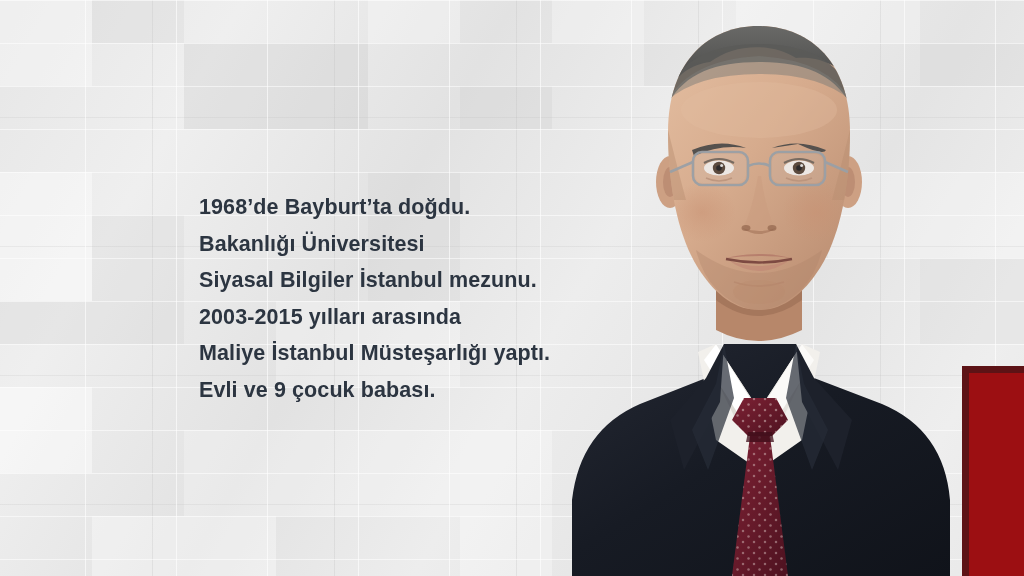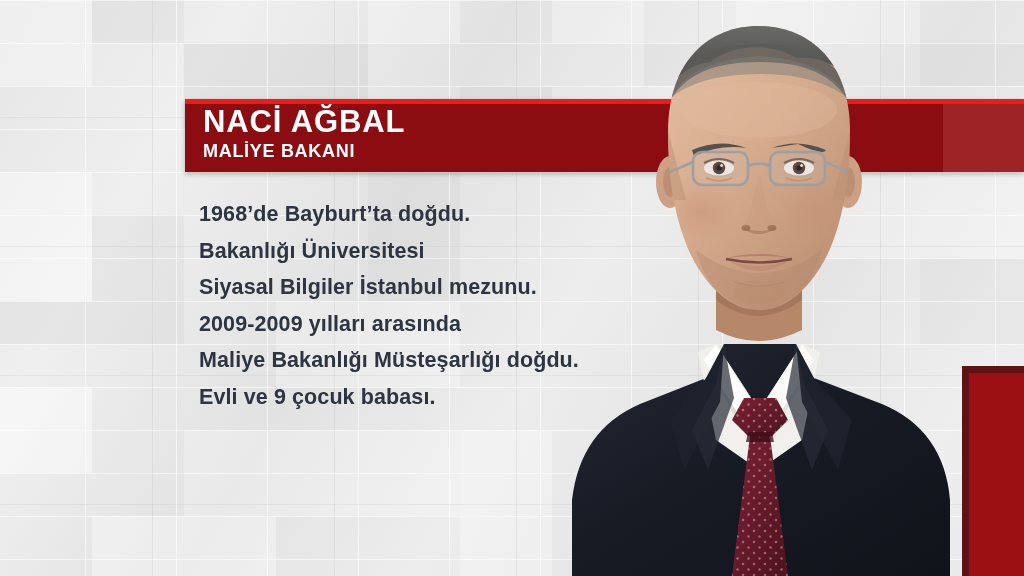--- a/index.html
+++ b/index.html
@@ -47,21 +47,21 @@
   .banner-title{
     color:#ffffff;font-size:31px;font-weight:bold;letter-spacing:.9px;
     line-height:34px;white-space:nowrap;
   }
   .banner-sub{
     color:#ffffff;font-size:18px;font-weight:bold;letter-spacing:.7px;
     line-height:23px;white-space:nowrap;margin-top:1px;
   }
 
   
-  .bio{position:absolute;left:199px;top:196px;z-index:7;}
+  .bio{position:absolute;left:199px;top:189px;z-index:7;}
   .bio-line{
     color:#2c3541;font-size:21.5px;font-weight:bold;line-height:36.5px;
     white-space:nowrap;letter-spacing:.1px;
   }
 
   
   .br-dark{position:absolute;left:962px;top:366px;width:62px;height:210px;background:#5d1316;}
   .br-red{position:absolute;left:969px;top:373px;width:55px;height:203px;background:#9c0f12;}
 
   
@@ -95,29 +95,20 @@
     <i style="left:920px;top:43px;width:104px;height:43px;background:rgba(206,206,206,.25)"></i>
     <i style="left:828px;top:172px;width:196px;height:86px;background:rgba(255,255,255,.30)"></i>
     <i style="left:920px;top:258px;width:104px;height:86px;background:rgba(208,208,208,.22)"></i>
   </div>
   <div class="bg-grid2"></div>
   <div class="bg-grid"></div>
 
   <div class="br-dark"></div>
   <div class="br-red"></div>
 
-  <div class="banner">
-    <div class="banner-strip"></div>
-    <div class="banner-body"></div>
-    <div class="banner-body-light"></div>
-    <div class="banner-text">
-      <div class="banner-title">NACİ AĞBAL</div>
-      <div class="banner-sub">MALİYE BAKANI</div>
-    </div>
-  </div>
 
   <div class="portrait">
     <svg viewBox="0 0 440 576" preserveAspectRatio="none" aria-hidden="true">
       <defs>
         <linearGradient id="suitG" x1="0" y1="0" x2="1" y2="1">
           <stop offset="0%" stop-color="#242833"></stop>
           <stop offset="45%" stop-color="#171b24"></stop>
           <stop offset="100%" stop-color="#10131a"></stop>
         </linearGradient>
         <linearGradient id="skinG" x1="0.1" y1="0" x2="0.9" y2="1">
@@ -242,18 +233,18 @@
       <path d="M214 282 Q239 290 264 282" stroke="#b3846a" stroke-width="1.8" fill="none" opacity=".55"></path>
 
       <ellipse cx="239" cy="292" rx="26" ry="12" fill="#b98b6e" opacity=".3"></ellipse>
     </svg>
   </div>
 
   <div class="bio">
     <div class="bio-line">1968’de Bayburt’ta doğdu.</div>
     <div class="bio-line">Bakanlığı Üniversitesi</div>
     <div class="bio-line">Siyasal Bilgiler İstanbul mezunu.</div>
-    <div class="bio-line">2009-2009 yılları arasında</div>
-    <div class="bio-line">Maliye Bakanlığı Müsteşarlığı doğdu.</div>
+    <div class="bio-line">2003-2015 yılları arasında</div>
+    <div class="bio-line">Maliye İstanbul Müsteşarlığı yaptı.</div>
     <div class="bio-line">Evli ve 9 çocuk babası.</div>
   </div>
 
 </div>
 
 </body></html>

